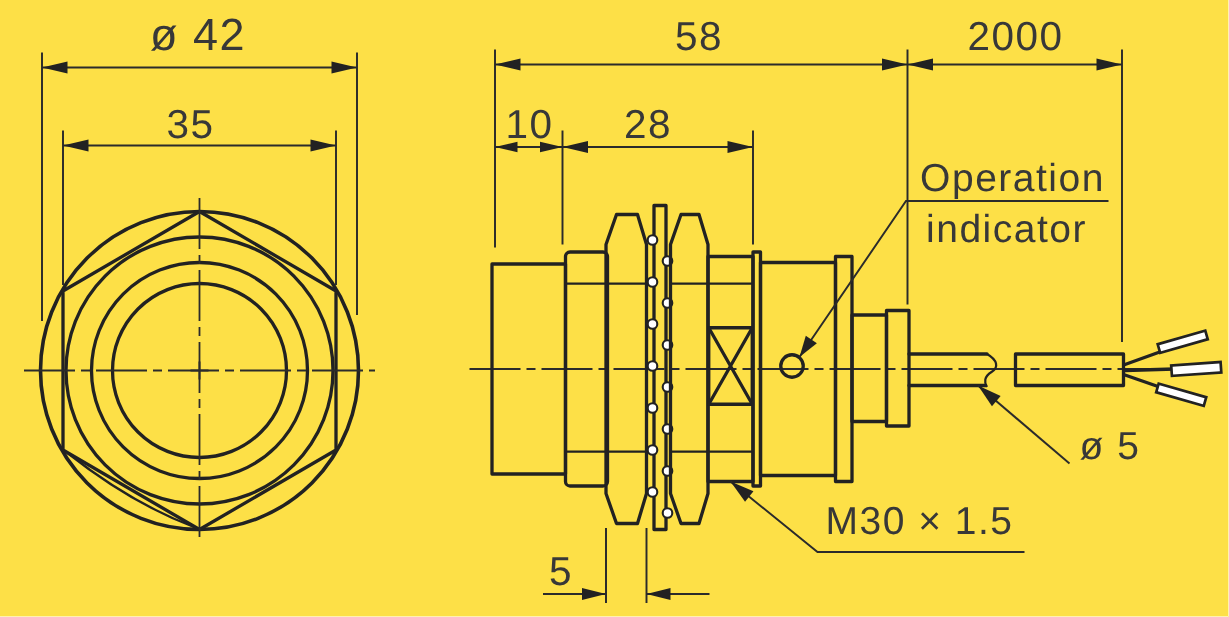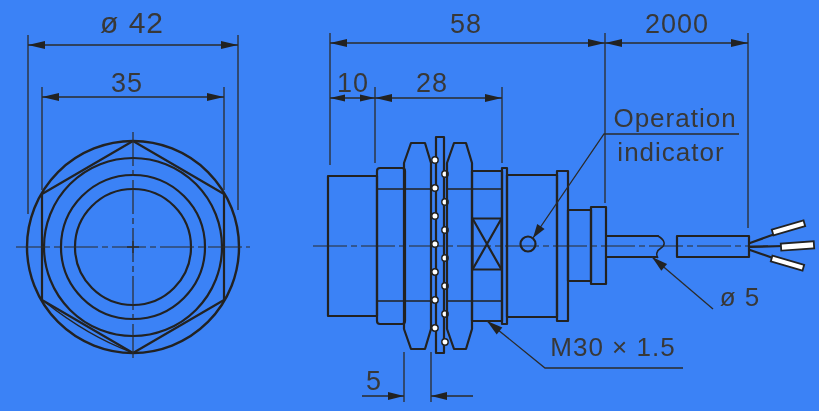--- a/index.html
+++ b/index.html
@@ -1,16 +1,16 @@
 <!DOCTYPE html>
 <html><head>
 <meta charset="utf-8">
 <style>
   html,body{margin:0;padding:0;background:#ffffff;}
-  .stage{position:relative;width:819px;height:411px;background:#3b82f6;overflow:hidden;}
+  .stage{position:relative;width:819px;height:411px;background:#fde047;overflow:hidden;}
   svg{display:block;}
   .obj{stroke:#222222;stroke-width:2.2;fill:none;stroke-linejoin:round;stroke-linecap:round;}
   .obj-thick{stroke:#222222;stroke-width:2.4;fill:none;}
   .detail{stroke:#222222;stroke-width:1.5;fill:none;}
   .dim{stroke:#2b2b2b;stroke-width:1.3;fill:none;}
   .chain{stroke:#2b2b2b;stroke-width:1.2;fill:none;stroke-dasharray:34 4 6 4;}
   .ah{fill:#222222;stroke:none;}
   .tooth{stroke:#222222;stroke-width:1.4;fill:#ffffff;}
   .wire-end{stroke:#222222;stroke-width:1.8;fill:#ffffff;}
   text{font-family:"Liberation Sans","DejaVu Sans",sans-serif;fill:#383838;letter-spacing:1px;}

